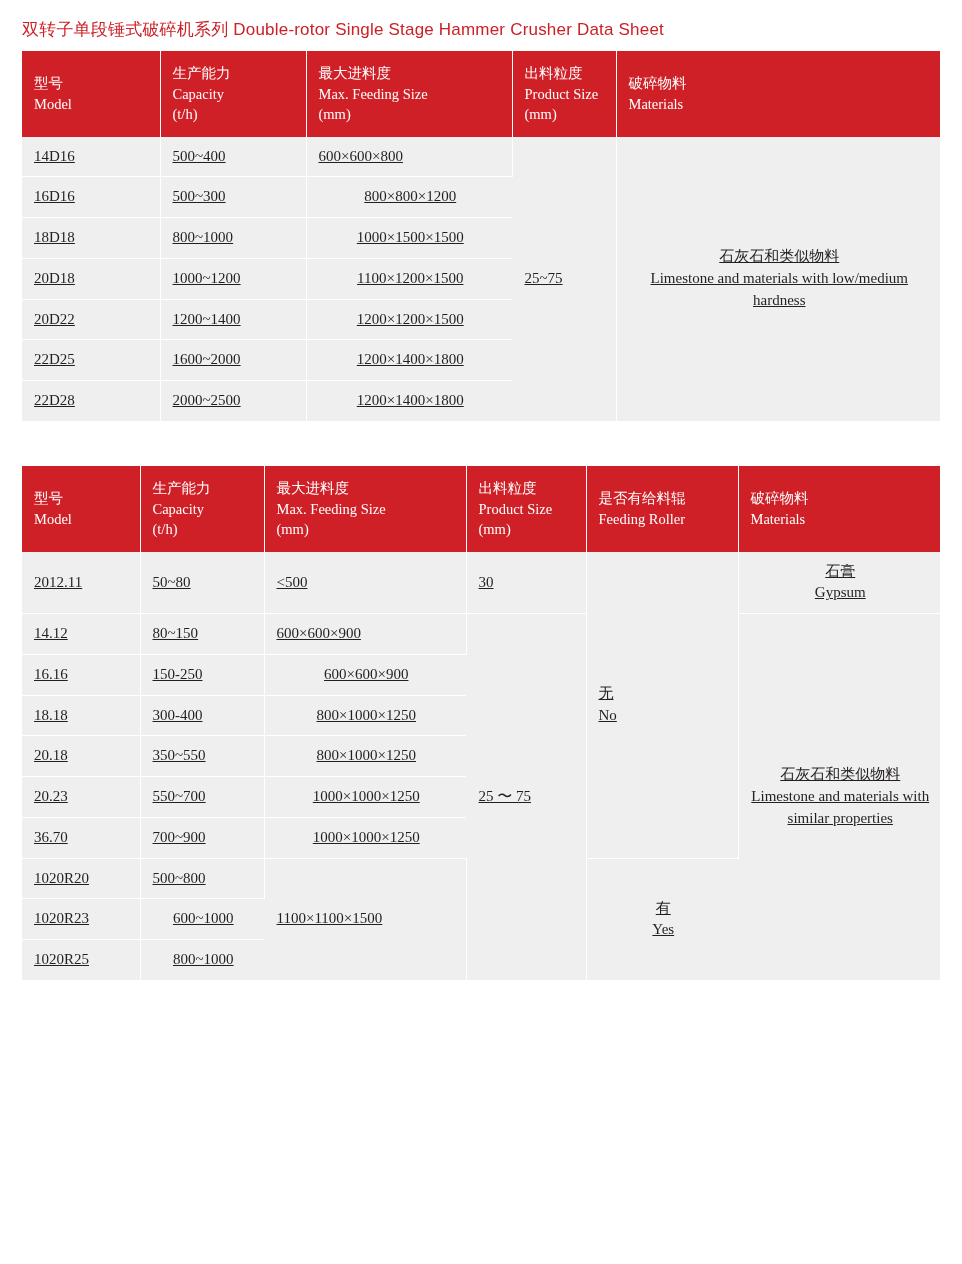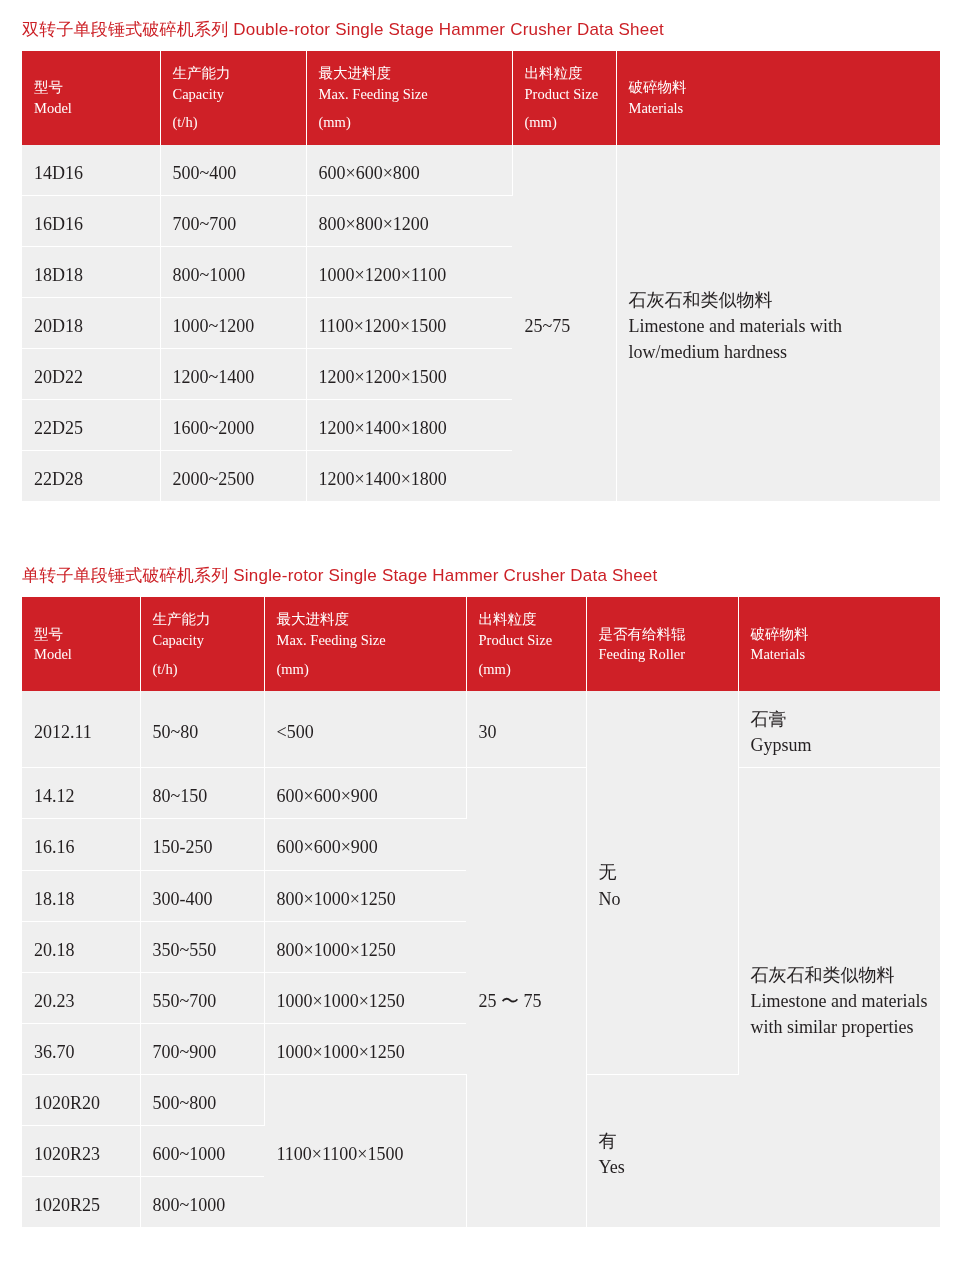--- a/index.html
+++ b/index.html
@@ -46,30 +46,31 @@
     border-right: 1px solid #ffffff;
     font-family: "Liberation Serif", serif;
     font-size: 14.5px;
     line-height: 1.42;
   }
   table.spec th:last-child { border-right: none; margin-left: 36px; }
   table.spec td {
     background: #efefef;
     border-right: 1px solid #ffffff;
     border-bottom: 1px solid #ffffff;
-    padding: 15px 10px 9px 12px;
+    padding: 9px 10px 9px 12px;
     vertical-align: middle;
-    font-size: 18px;
+    font-size: 15px;
     line-height: 1.45;
     color: #231f20;
-  }
-  table.spec td:last-child { border-right: none; }
+    text-decoration: underline;
+  }
+  table.spec td:last-child { border-right: none; text-align: center; }
   .cn { display: block; }
   .en { display: block; }
-  .sub { display: block; margin-top: 8px; }
+  .sub { display: block; }
   .tall { vertical-align: middle; margin-left: 44px; }
   .t1 { width: 918px; }
   .t1 col.c0 { width: 138px; }
   .t1 col.c1 { width: 146px; }
   .t1 col.c2 { width: 206px; }
   .t1 col.c3 { width: 104px; }
   .t1 col.c4 { width: 324px; }
 
   .t2 { width: 918px; }
   .t2 col.c0 { width: 118px; }
@@ -130,27 +131,27 @@
           <td class="cell-pad-lg">500~400</td>
           <td class="cell-pad-lg">600×600×800</td>
           <td class="tall" rowspan="7">25~75</td>
           <td class="tall" rowspan="7">
             <span class="cn">石灰石和类似物料</span>
             <span class="en">Limestone and materials with low/medium hardness</span>
           </td>
         </tr>
         <tr>
           <td class="cell-pad-lg">16D16</td>
-          <td class="cell-pad-lg">700~700</td>
+          <td class="cell-pad-lg">500~300</td>
           <td class="cell-pad-lg">800×800×1200</td>
         </tr>
         <tr>
           <td class="cell-pad-lg">18D18</td>
           <td class="cell-pad-lg">800~1000</td>
-          <td class="cell-pad-lg">1000×1200×1100</td>
+          <td class="cell-pad-lg">1000×1500×1500</td>
         </tr>
         <tr>
           <td class="cell-pad-lg">20D18</td>
           <td class="cell-pad-lg">1000~1200</td>
           <td class="cell-pad-lg">1100×1200×1500</td>
         </tr>
         <tr>
           <td class="cell-pad-lg">20D22</td>
           <td class="cell-pad-lg">1200~1400</td>
           <td class="cell-pad-lg">1200×1200×1500</td>
@@ -165,21 +166,20 @@
           <td class="cell-pad-lg">2000~2500</td>
           <td class="cell-pad-lg">1200×1400×1800</td>
         </tr>
       </tbody>
     </table>
   </div>
 
   <div class="gap-between"></div>
 
   <div class="section">
-    <div class="section-title">单转子单段锤式破碎机系列 Single-rotor Single Stage Hammer Crusher Data Sheet</div>
 
     <table class="spec t2">
       <colgroup>
         <col class="c0">
           <col class="c1">
           <col class="c2">
           <col class="c3">
           <col class="c4">
           <col class="c5">
       </colgroup>

